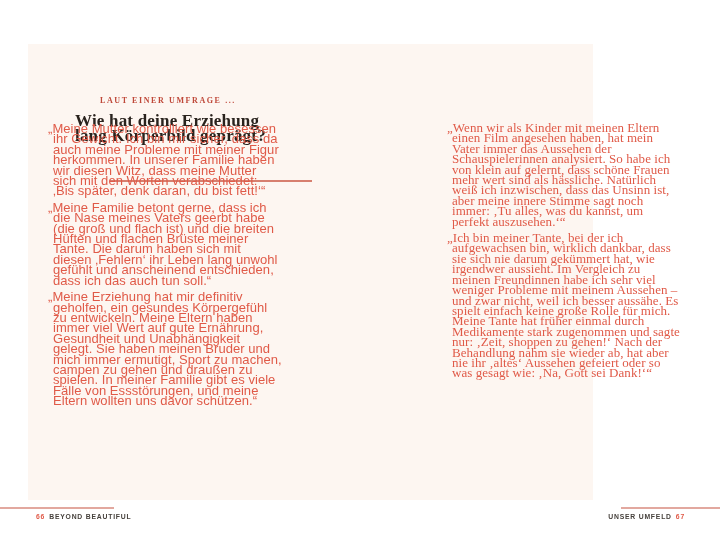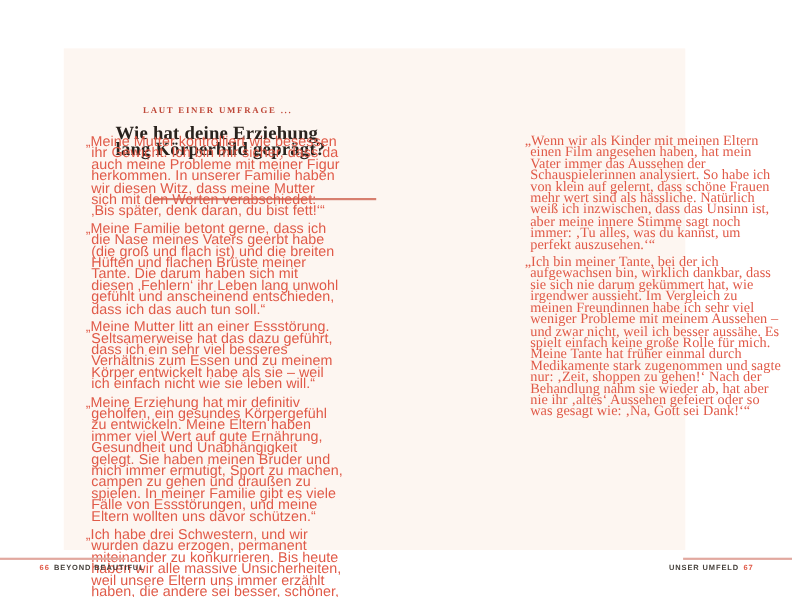--- a/index.html
+++ b/index.html
@@ -18,21 +18,20 @@
     background:var(--outer-bg);
     font-family:"Liberation Sans",sans-serif;
     position:relative;
     overflow:hidden;
   }
   .spread{
     position:absolute;
     left:28px;top:44px;
     width:565px;height:456px;
     background:var(--page-bg);
-    margin-left:30px;
   }
   .kicker{
     position:absolute;
     left:72px;top:52px;
     font-family:"Liberation Serif","DejaVu Serif",serif;
     font-weight:bold;
     font-size:8px;
     letter-spacing:1.6px;
     color:var(--accent-deep);
     text-transform:uppercase;
@@ -102,23 +101,21 @@
 
   <div class="title">
     <div>Wie hat deine Erziehung</div>
     <div>lang Körperbild geprägt?</div>
     <div class="title-rule"></div>
   </div>
 
   <div class="column left">
     <p>„Meine Mutter kontrolliert wie besessen ihr Gewicht. Ich bin mir sicher, dass da auch meine Probleme mit meiner Figur herkommen. In unserer Familie haben wir diesen Witz, dass meine Mutter sich mit den Worten verabschiedet: ‚Bis später, denk daran, du bist fett!‘“</p>
     <p>„Meine Familie betont gerne, dass ich die Nase meines Vaters geerbt habe (die groß und flach ist) und die breiten Hüften und flachen Brüste meiner Tante. Die darum haben sich mit diesen ‚Fehlern‘ ihr Leben lang unwohl gefühlt und anscheinend entschieden, dass ich das auch tun soll.“</p>
-    <p>„Meine Mutter litt an einer Essstörung. Seltsamerweise hat das dazu geführt, dass ich ein sehr viel besseres Verhältnis zum Essen und zu meinem Körper entwickelt habe als sie – weil ich einfach nicht wie sie leben will.“</p>
     <p>„Meine Erziehung hat mir definitiv geholfen, ein gesundes Körpergefühl zu entwickeln. Meine Eltern haben immer viel Wert auf gute Ernährung, Gesundheit und Unabhängigkeit gelegt. Sie haben meinen Bruder und mich immer ermutigt, Sport zu machen, campen zu gehen und draußen zu spielen. In meiner Familie gibt es viele Fälle von Essstörungen, und meine Eltern wollten uns davor schützen.“</p>
-    <p>„Ich habe drei Schwestern, und wir wurden dazu erzogen, permanent miteinander zu konkurrieren. Bis heute haben wir alle massive Unsicherheiten, weil unsere Eltern uns immer erzählt haben, die andere sei besser, schöner, klüger.“</p>
   </div>
 
   <div class="column right">
     <p>„Wenn wir als Kinder mit meinen Eltern einen Film angesehen haben, hat mein Vater immer das Aussehen der Schauspielerinnen analysiert. So habe ich von klein auf gelernt, dass schöne Frauen mehr wert sind als hässliche. Natürlich weiß ich inzwischen, dass das Unsinn ist, aber meine innere Stimme sagt noch immer: ‚Tu alles, was du kannst, um perfekt auszusehen.‘“</p>
     <p>„Ich bin meiner Tante, bei der ich aufgewachsen bin, wirklich dankbar, dass sie sich nie darum gekümmert hat, wie irgendwer aussieht. Im Vergleich zu meinen Freundinnen habe ich sehr viel weniger Probleme mit meinem Aussehen – und zwar nicht, weil ich besser aussähe. Es spielt einfach keine große Rolle für mich. Meine Tante hat früher einmal durch Medikamente stark zugenommen und sagte nur: ‚Zeit, shoppen zu gehen!‘ Nach der Behandlung nahm sie wieder ab, hat aber nie ihr ‚altes‘ Aussehen gefeiert oder so was gesagt wie: ‚Na, Gott sei Dank!‘“</p>
   </div>
 
 </div>
 
 <div class="footer-rule left"></div>

